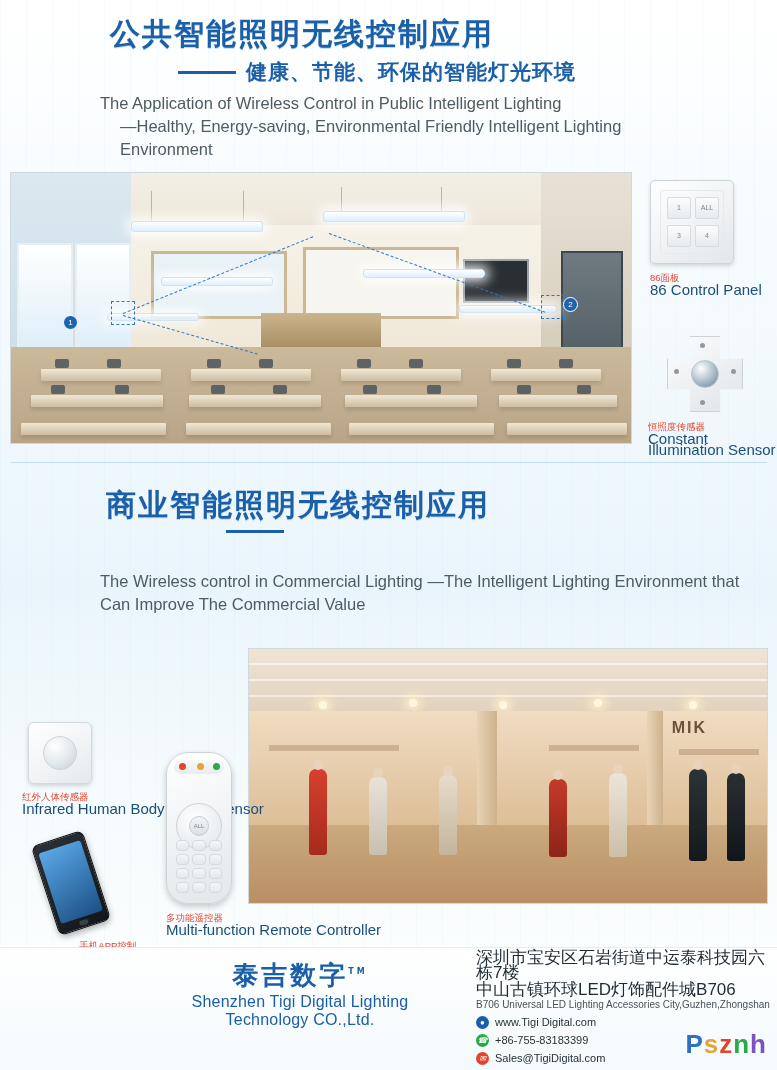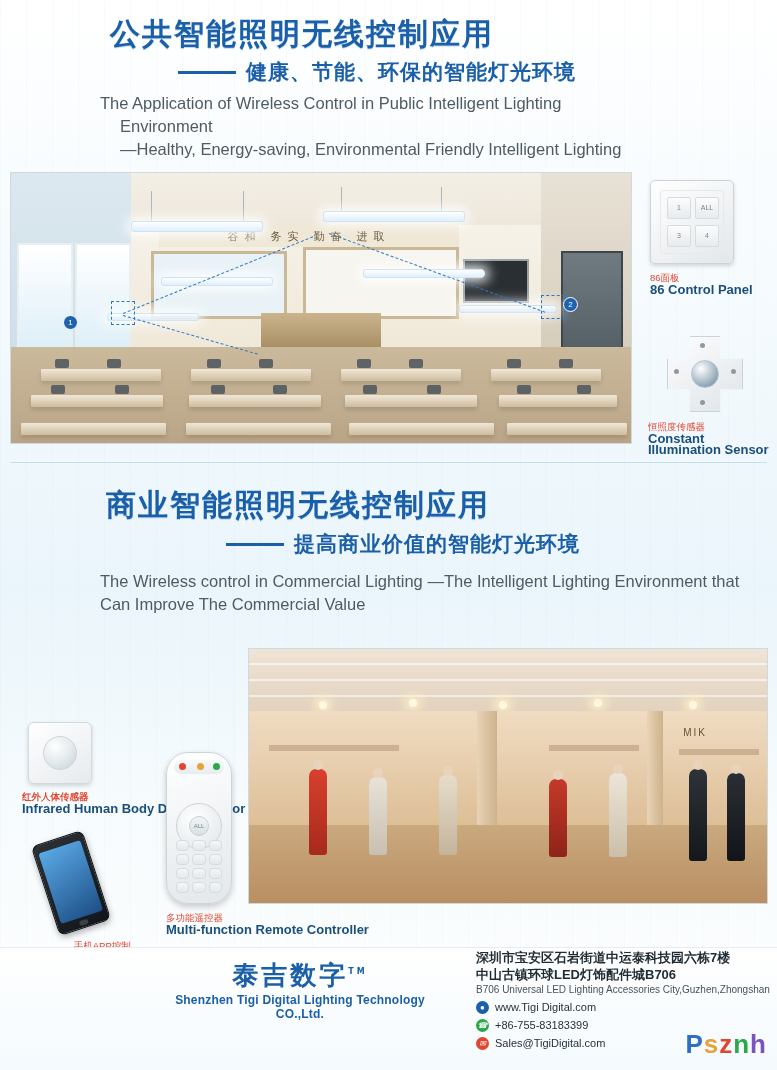--- a/index.html
+++ b/index.html
@@ -81,21 +81,21 @@
   .node{
     position:absolute;width:13px;height:13px;border-radius:50%;
     background:#1e63b0;color:#fff;font-size:8px;line-height:13px;text-align:center;
     border:1px solid #ffffff;
   }
   .lamp-box{position:absolute;width:22px;height:22px;border:1px dashed #2e79c6;}
 
   
   .dev{position:absolute;text-align:left;}
   .dev .cn{color:#e2452f;font-size:9.5px;line-height:12px;}
-  .dev .en{color:#1b4f7a;font-size:13px;line-height:11px;font-weight:bold;}
+  .dev .en{color:#1b4f7a;font-size:15px;line-height:11px;}
   .panel86{
     width:82px;height:82px;border-radius:5px;
     background:linear-gradient(145deg,#ffffff,#e3e7ea);
     border:1px solid #cdd4d8;box-shadow:0 2px 4px rgba(0,0,0,.15);
     position:relative;
   }
   .panel86 .inner{position:absolute;left:9px;top:9px;right:9px;bottom:9px;border:1px solid #e6eaed;border-radius:3px;}
   .pbtn{position:absolute;width:22px;height:20px;background:linear-gradient(180deg,#fbfcfd,#e7ebee);border:1px solid #d6dce0;border-radius:2px;font-size:7px;color:#7b858c;text-align:center;line-height:20px;}
 
   .sensor-round{
@@ -138,21 +138,21 @@
     background:linear-gradient(180deg,#f4e2cf 0%,#e9cfae 45%,#d8b78c 100%);
   }
   .sh-ceiling{position:absolute;left:0;top:0;width:100%;height:62px;background:linear-gradient(180deg,#efe4d7,#e2d2bd);}
   .sh-ceil-line{position:absolute;height:2px;background:rgba(255,255,255,.55);}
   .sh-spot{position:absolute;width:8px;height:8px;border-radius:50%;background:#fff8e0;box-shadow:0 0 10px 5px rgba(255,240,200,.8);}
   .sh-backwall{position:absolute;left:0;top:62px;width:100%;height:120px;background:linear-gradient(180deg,#f0dcc2,#dcbd95);}
   .sh-floor{position:absolute;left:0;bottom:0;width:100%;height:78px;background:linear-gradient(180deg,#caa97f,#b98f63);}
   .rack{position:absolute;background:rgba(120,80,45,.25);}
   .mannequin{position:absolute;width:18px;border-radius:7px 7px 3px 3px;}
   .m-head{position:absolute;width:10px;height:10px;border-radius:50%;background:#e8d4bd;left:4px;top:-9px;}
-  .sh-sign{position:absolute;right:60px;top:78px;color:#6b5138;font-size:10px;letter-spacing:2px;font-weight:normal;}
+  .sh-sign{position:absolute;right:60px;top:70px;color:#6b5138;font-size:16px;letter-spacing:2px;font-weight:bold;}
   .sh-col{position:absolute;background:linear-gradient(90deg,#e7d3b6,#cdb28c);}
 
   
   .irsensor{
     width:62px;height:60px;border-radius:6px;
     background:linear-gradient(145deg,#ffffff,#e6eaed);
     border:1px solid #d2d8dc;box-shadow:0 2px 4px rgba(0,0,0,.15);
     position:relative;
   }
   .irsensor .lens{
@@ -207,27 +207,27 @@
   }
   .brand{position:absolute;left:150px;top:958px;text-align:center;width:300px;}
   .brand .cnname{
     font-family:"DejaVu Sans", sans-serif;font-weight:bold;color:#1b5fa8;font-size:26px;letter-spacing:3px;
   }
   .brand .enname{
     color:#1b5fa8;font-size:15px;letter-spacing:5px;margin-top:-2px;
   }
   .brand .tm{font-size:8px;vertical-align:super;}
   .brand .company-cn{color:#1b5fa8;font-weight:bold;font-size:18px;margin-top:10px;letter-spacing:1px;}
-  .brand .company-en{color:#1b5fa8;font-weight:bold;font-size:12px;letter-spacing:.2px;}
+  .brand .company-en{color:#1b5fa8;font-weight:normal;font-size:16px;letter-spacing:.2px;}
 
   .contact{
     position:absolute;left:476px;top:950px;width:300px;
     color:#26323a;font-size:11px;line-height:15px;
   }
-  .contact .cn{color:#1f2b33;font-size:13px;font-weight:bold;}
+  .contact .cn{color:#1f2b33;font-size:17px;}
   .contact .en{color:#46525a;font-size:10px;}
   .contact .row{display:flex;align-items:center;gap:6px;margin-top:3px;}
   .cicon{
     width:13px;height:13px;border-radius:50%;
     background:#1b5fa8;color:#fff;font-size:8px;line-height:13px;text-align:center;flex:none;
   }
   .cicon.g{background:#2aa84a;}
   .cicon.o{background:#e2452f;}
   .wm{
     position:absolute;right:10px;bottom:10px;
@@ -249,32 +249,31 @@
   <div class="sec1">
     <div class="cn-title cn-title-1">公共智能照明无线控制应用</div>
 
     <div class="cn-sub-wrap">
       <i class="dash"></i>
       <span class="cn-sub">健康、节能、环保的智能灯光环境</span>
     </div>
 
     <div class="en-block">
       <span>The Application of Wireless Control in Public Intelligent Lighting</span>
+      <span class="l2">—Healthy, Energy-saving, Environmental Friendly Intelligent Lighting</span>
       <span class="l2">Environment</span>
-      <span class="l2">—Healthy, Energy-saving, Environmental Friendly Intelligent Lighting</span>
     </div>
   </div>
 
   <div class="photo-classroom">
     <div class="cr-ceiling"></div>
     <div class="cr-wall-left"></div>
     <div class="cr-window cr-win1"></div>
     <div class="cr-window cr-win2"></div>
     <div class="cr-backwall"></div>
-    <div class="cr-banner">谷和  务实  勤奋  进取</div>
     <div class="cr-board"></div>
     <div class="cr-board2"></div>
     <div class="cr-tv"></div>
     <div class="cr-podium"></div>
     <div class="cr-rightwall"></div>
     <div class="cr-door"></div>
     <div class="cr-floor"></div>
 
     <div class="lamp-wire" style="left:140px;top:18px;height:30px;"></div>
     <div class="lamp-wire" style="left:232px;top:18px;height:30px;"></div>
@@ -353,21 +352,20 @@
     <div class="en">Constant Illumination Sensor</div>
   </div>
 
   <div class="divider"></div>
 
   <div>
     <div class="cn-title cn-title-2">商业智能照明无线控制应用</div>
 
     <div class="cn-sub-wrap cn-sub-wrap2">
       <i class="dash"></i>
-      <span class="cn-sub">提高商业价值的智能灯光环境</span>
     </div>
 
     <div class="en-block2">
       <span>The Wireless control in Commercial Lighting</span>
       <span class="l2">—The Intelligent Lighting Environment that Can Improve The</span>
       <span class="l2">Commercial Value</span>
     </div>
   </div>
 
   <div class="photo-shop">
@@ -409,21 +407,21 @@
       </div>
     <div class="mannequin" style="left:478px;top:124px;height:88px;background:linear-gradient(180deg,#2a2f34,#111519);">
         <i class="m-head"></i>
       </div>
   </div>
 
   <div class="dev" style="left:22px;top:722px;">
     <div class="irsensor" style="margin-left:6px;">
       <div class="lens"></div>
     </div>
-    <div class="cn" style="margin-top:7px;font-weight:bold;">红外人体传感器</div>
+    <div class="cn" style="margin-top:7px;">红外人体传感器</div>
     <div class="en">Infrared Human Body Detect Sensor</div>
   </div>
 
   <div class="dev" style="left:30px;top:836px;">
     <div class="phone" style="margin-left:14px;">
       <div class="screen"></div>
       <div class="hm"></div>
     </div>
     <div class="cn" style="margin-top:10px;text-align:center;">手机APP控制</div>
     <div class="en">Cell Phone APP control</div>

